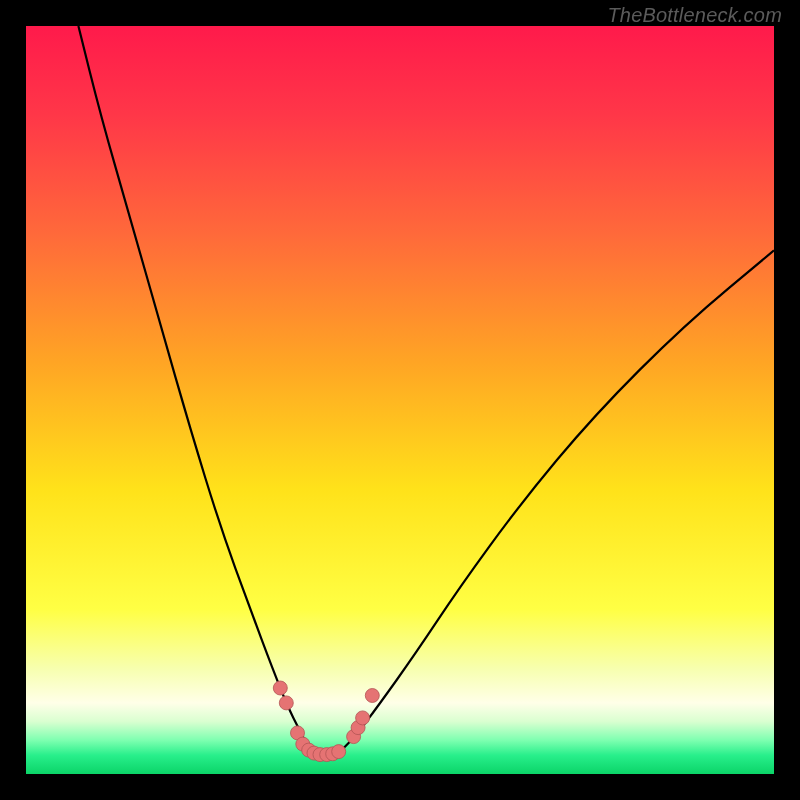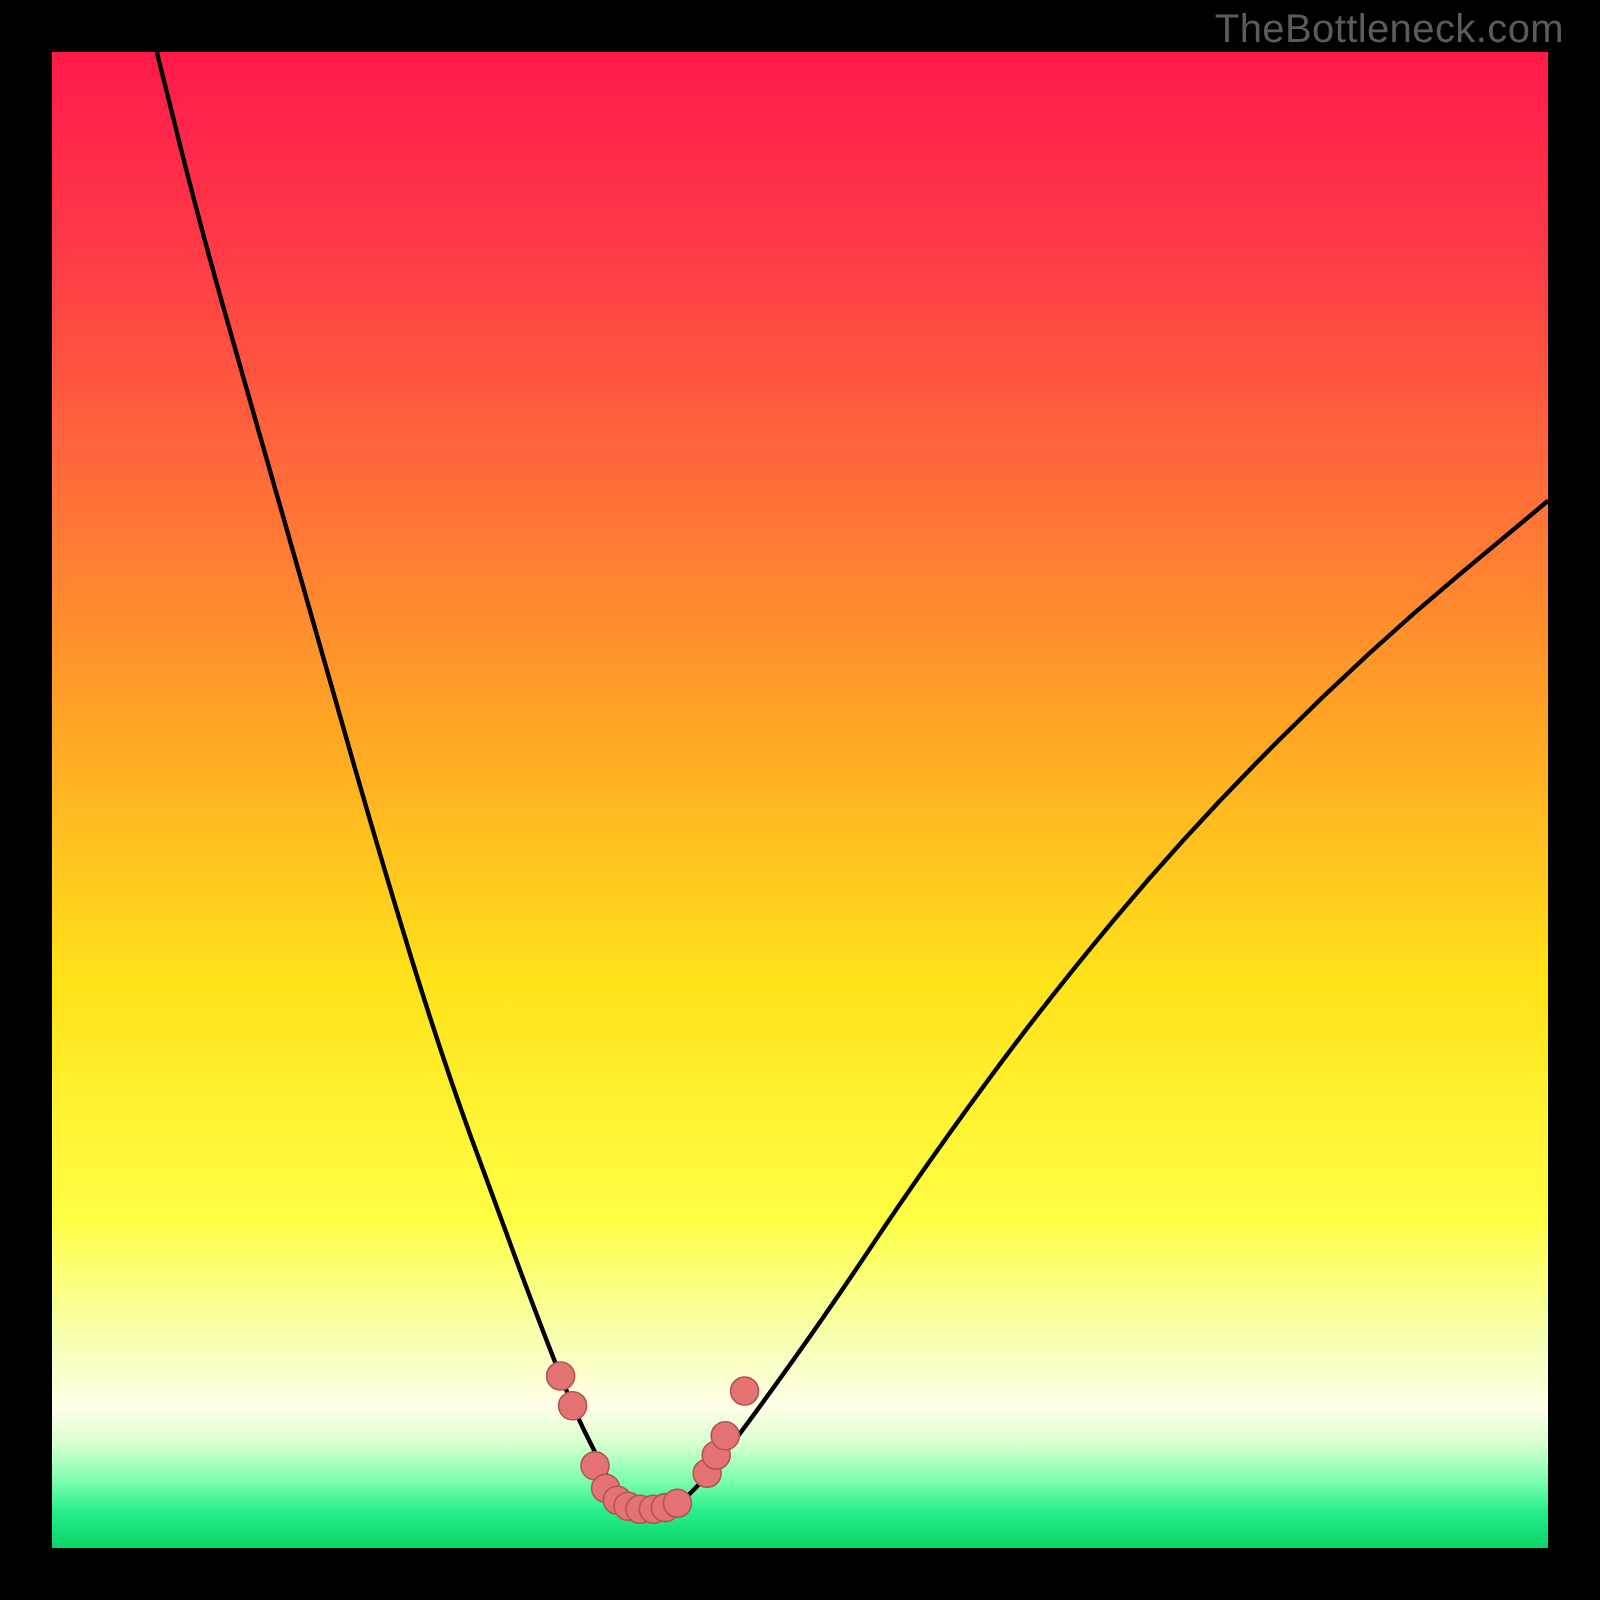--- a/index.html
+++ b/index.html
@@ -1,17 +1,17 @@
 <!DOCTYPE html>
 <html><head>
 <meta charset="utf-8">
 <style>
   * { margin: 0; padding: 0; box-sizing: border-box; }
   body { width: 800px; height: 800px; background: #000; position: relative; font-family: Arial, sans-serif; }
-  .outer { position: absolute; top: 0; left: 0; width: 800px; height: 565px; background: #000; }
+  .outer { position: absolute; top: 0; left: 0; width: 800px; height: 565px; background: #000; font-style: italic; }
   .plot-area { position: absolute; top: 26px; left: 26px; width: 748px; height: 748px; }
   .gradient-bg { position: absolute; inset: 0; }
   .watermark { position: absolute; top: 4px; right: 18px; color: #5b5b5b; font-size: 20px; font-weight: 500; letter-spacing: 0.2px; }
   svg.curves { position: absolute; inset: 0; }
 </style>
 </head>
 <body>
 
 <div class="outer">
   <div class="watermark">TheBottleneck.com</div>

